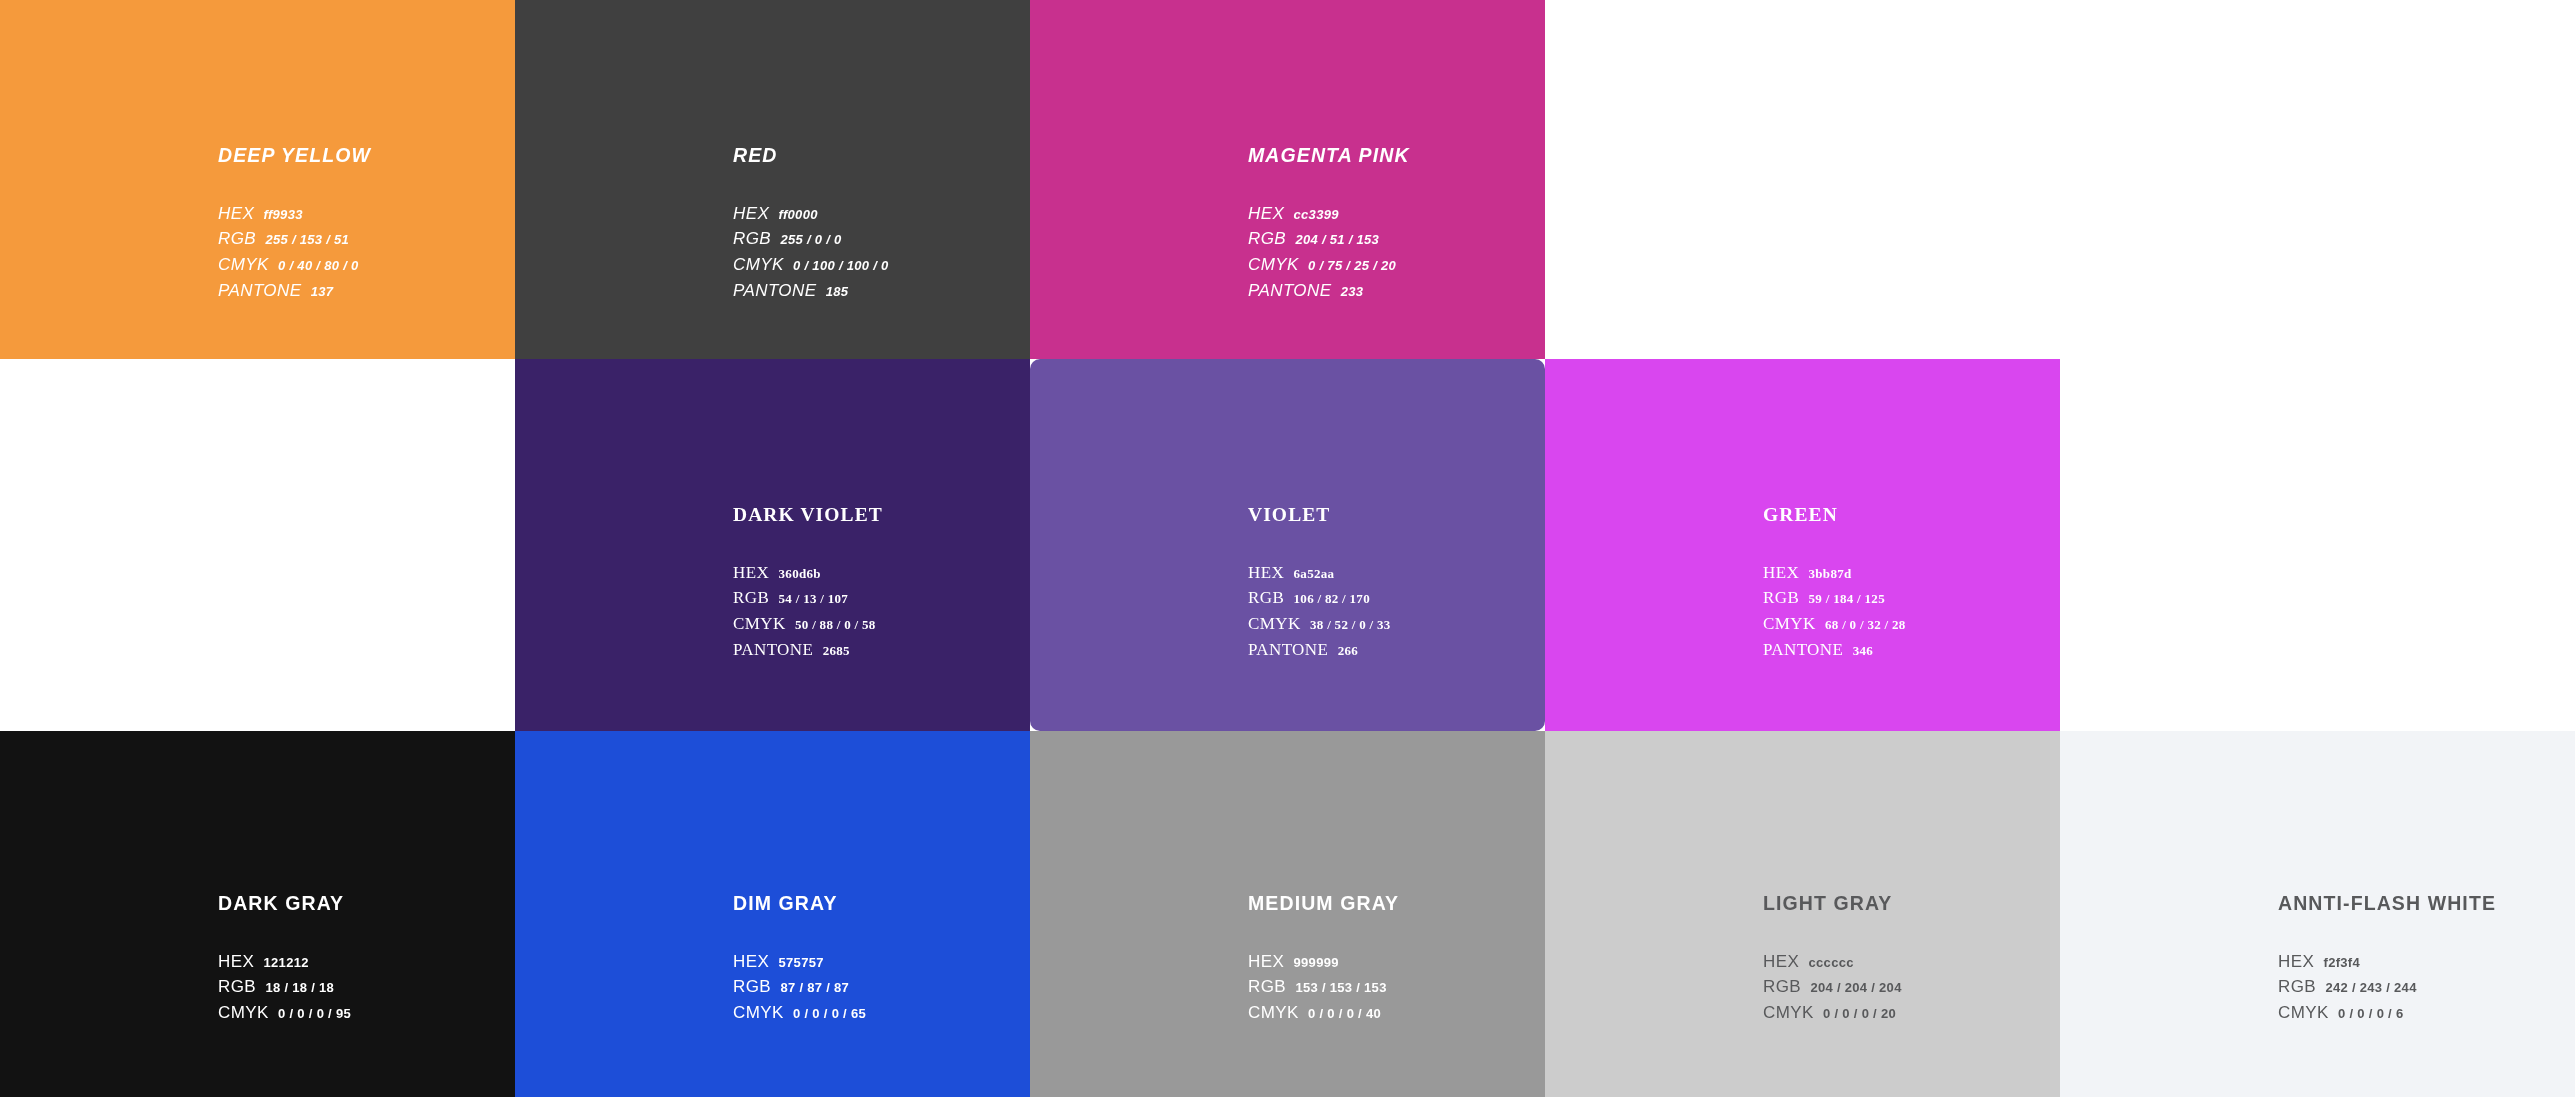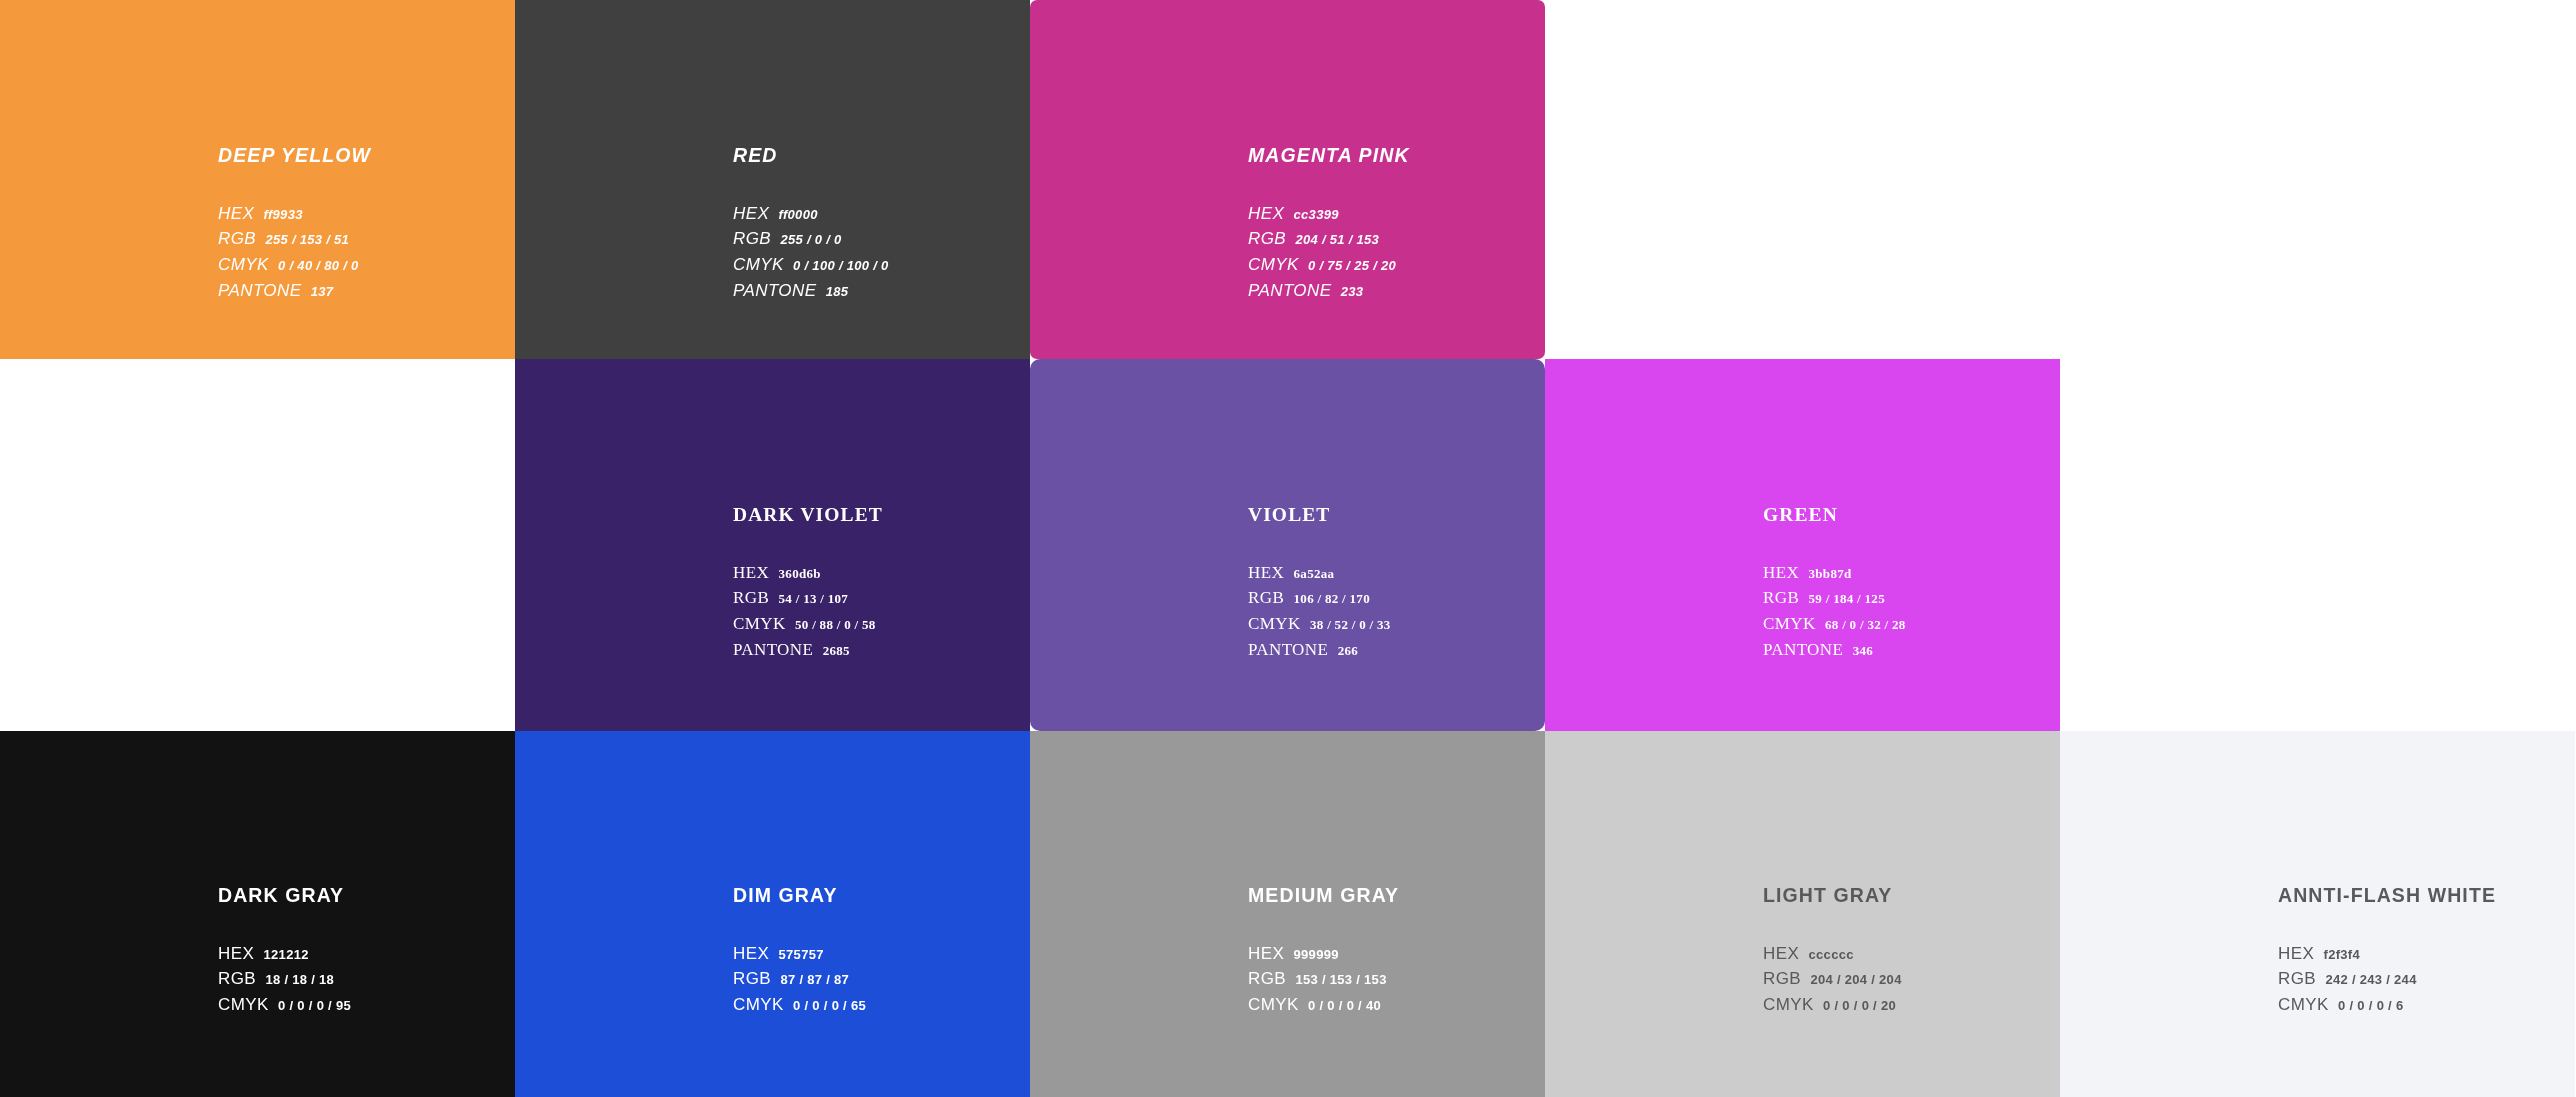--- a/index.html
+++ b/index.html
@@ -30,21 +30,21 @@
     background: #ffffff;
   }
   .swatch-inner {
     position: absolute;
     left: 218px;
     right: 0;
   }
   
   .row-top .swatch-inner { top: 146px; font-style: italic; }
   .row-mid .swatch-inner { top: 146px; font-family: Liberation Serif, serif; }
-  .row-bot .swatch-inner { top: 155px; }
+  .row-bot .swatch-inner { top: 163px; }
 
   .swatch-title {
     font-size: 19.5px;
     font-weight: bold;
     letter-spacing: 1.1px;
     line-height: 1;
     margin: 0 0 39px 0;
     white-space: nowrap;
   }
   .spec-list {
@@ -121,21 +121,21 @@
             <span class="spec-label">CMYK</span>
             <span class="spec-value">0 / 100 / 100 / 0</span>
           </div>
           <div class="spec-row">
             <span class="spec-label">PANTONE</span>
             <span class="spec-value">185</span>
           </div>
         </div>
       </div>
     </div>
-    <div class="swatch row-top text-light" style="background: rgb(200, 48, 142); border-radius: 7px;">
+    <div class="swatch row-top text-light" style="background: rgb(200, 48, 142);">
       <div class="swatch-inner">
         <div class="swatch-title">MAGENTA PINK</div>
         <div class="spec-list">
           <div class="spec-row">
             <span class="spec-label">HEX</span>
             <span class="spec-value">cc3399</span>
           </div>
           <div class="spec-row">
             <span class="spec-label">RGB</span>
             <span class="spec-value">204 / 51 / 153</span>

